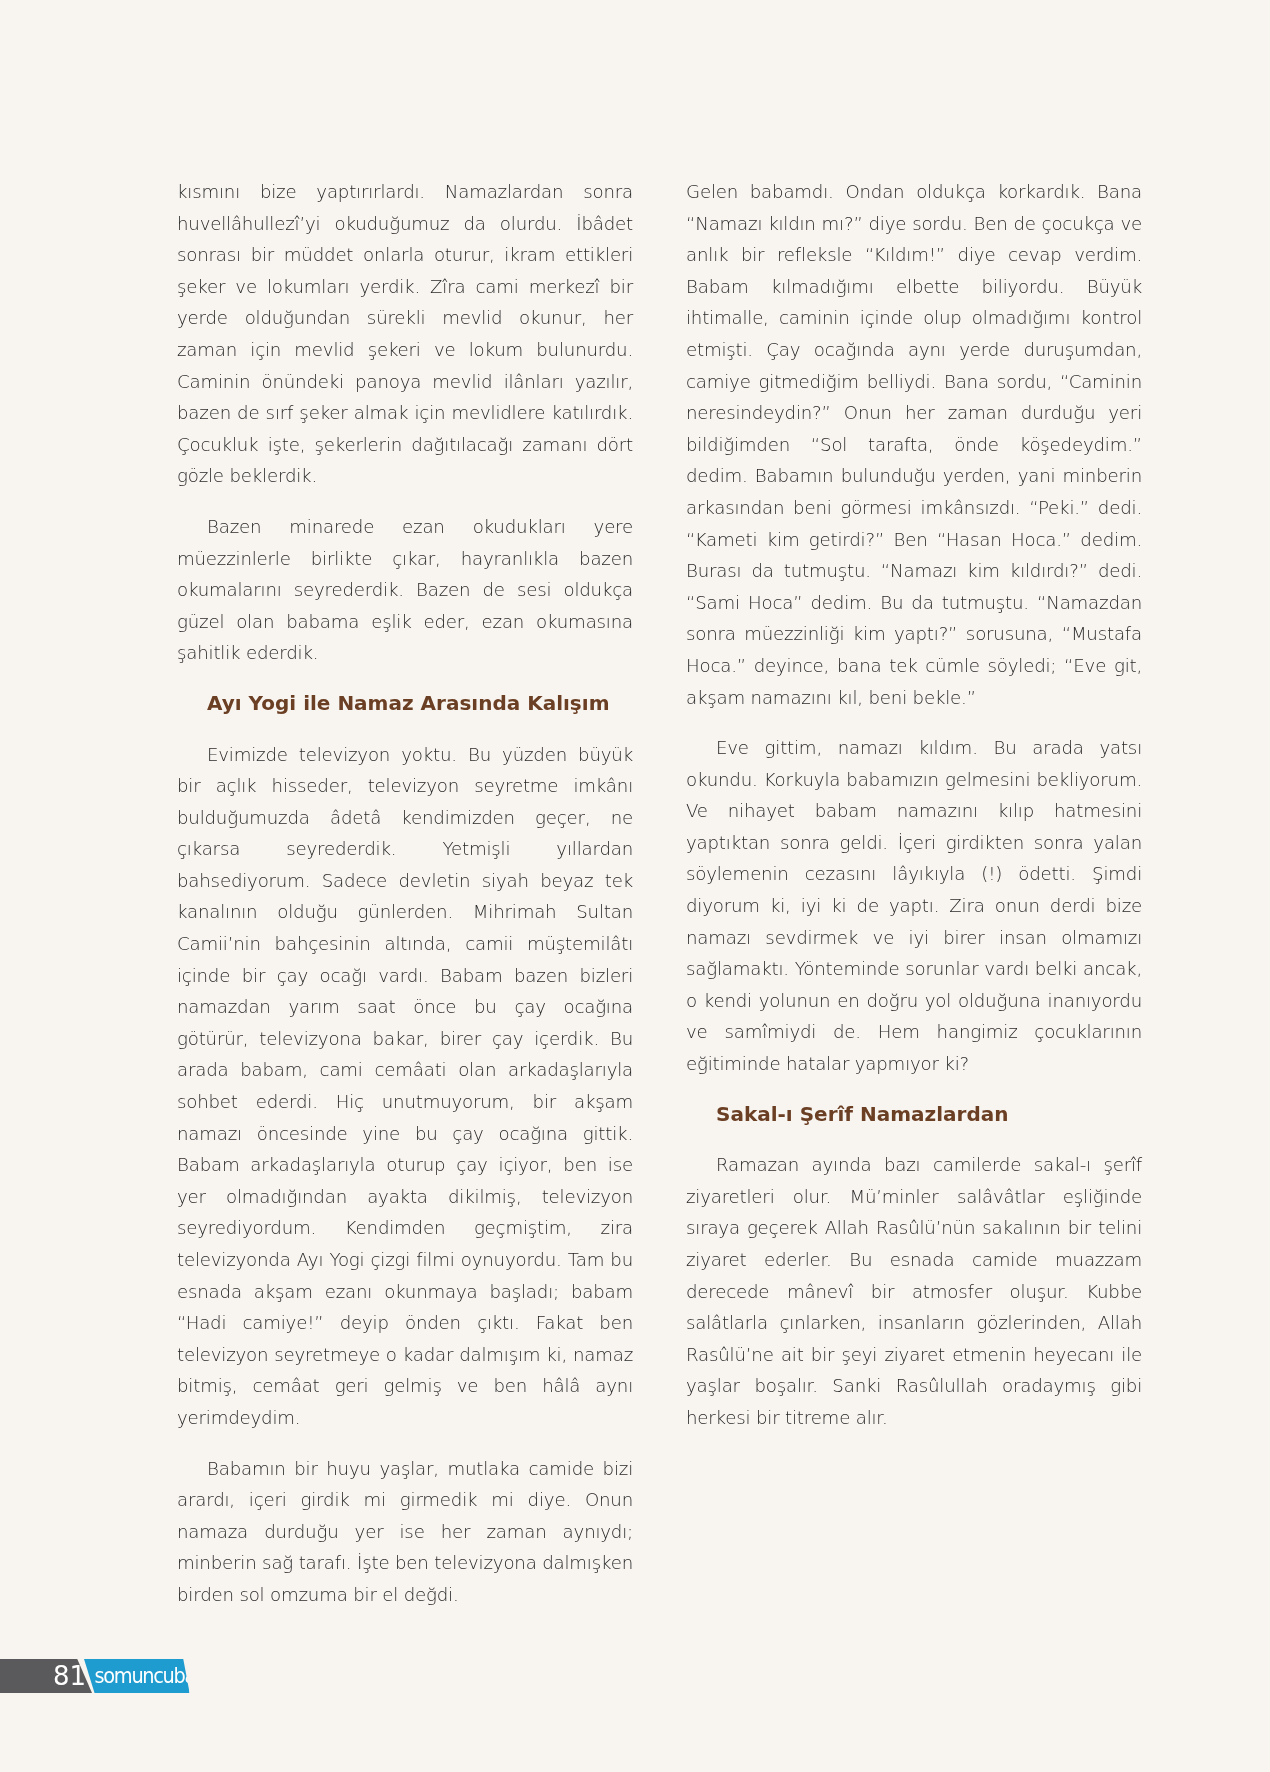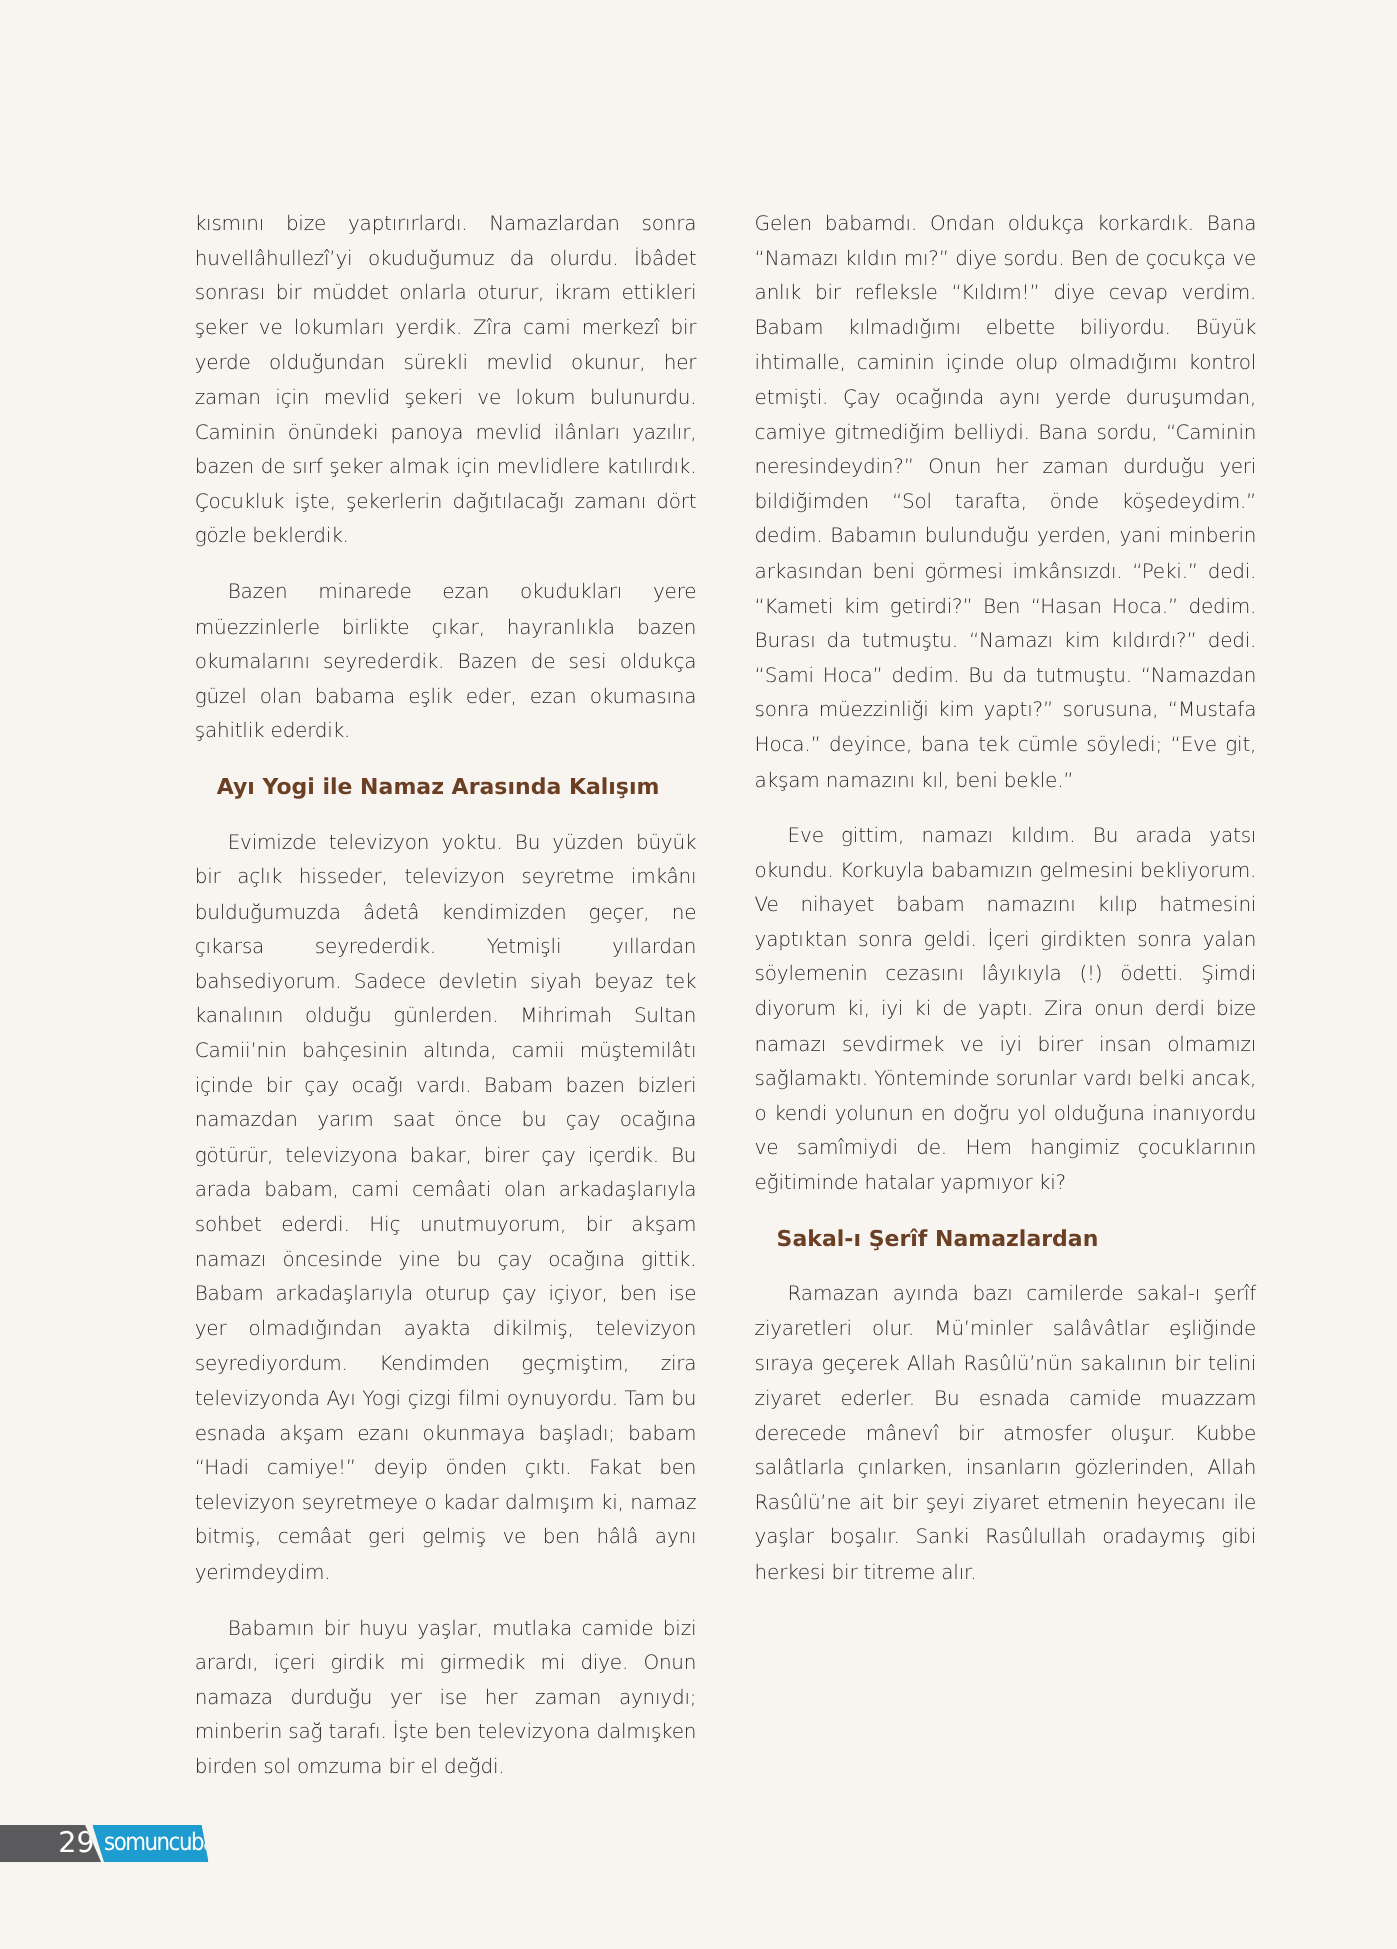--- a/index.html
+++ b/index.html
@@ -21,29 +21,29 @@
       width: 456px;
       font-size: 18.2px;
       line-height: 31.6px;
       text-align: justify;
       font-weight: 300;
       letter-spacing: -0.2px;
     }
     .col-left { left: 177px; }
     .col-right { left: 686px; }
     .column p {
-      margin: 16px 0 19px 0;
+      margin: 4px 0 19px 0;
       text-indent: 30px;
       hyphens: none;
     }
     .column p.no-indent {
       text-indent: 0;
     }
     .column h2 {
-      margin: 0 0 19px 20px;
+      margin: 0 0 19px 30px;
       font-size: 20px;
       line-height: 31.6px;
       font-weight: bold;
       color: #6b3f24;
       text-align: left;
       letter-spacing: 0;
     }
     .footer {
       position: absolute;
       left: 0;
@@ -93,15 +93,15 @@
 </div>
 
 <div class="column col-right">
   <p class="no-indent">Gelen babamdı. Ondan oldukça korkardık. Bana “Namazı kıldın mı?” diye sordu. Ben de çocukça ve anlık bir refleksle “Kıldım!” diye cevap verdim. Babam kılmadığımı elbette biliyordu. Büyük ihtimalle, caminin içinde olup olmadığımı kontrol etmişti. Çay ocağında aynı yerde duruşumdan, camiye gitmediğim belliydi. Bana sordu, “Caminin neresindeydin?” Onun her zaman durduğu yeri bildiğimden “Sol tarafta, önde köşedeydim.” dedim. Babamın bulunduğu yerden, yani minberin arkasından beni görmesi imkânsızdı. “Peki.” dedi. “Kameti kim getirdi?” Ben “Hasan Hoca.” dedim. Burası da tutmuştu. “Namazı kim kıldırdı?” dedi. “Sami Hoca” dedim. Bu da tutmuştu. “Namazdan sonra müezzinliği kim yaptı?” sorusuna, “Mustafa Hoca.” deyince, bana tek cümle söyledi; “Eve git, akşam namazını kıl, beni bekle.”</p>
   <p>Eve gittim, namazı kıldım. Bu arada yatsı okundu. Korkuyla babamızın gelmesini bekliyorum. Ve nihayet babam namazını kılıp hatmesini yaptıktan sonra geldi. İçeri girdikten sonra yalan söylemenin cezasını lâyıkıyla (!) ödetti. Şimdi diyorum ki, iyi ki de yaptı. Zira onun derdi bize namazı sevdirmek ve iyi birer insan olmamızı sağlamaktı. Yönteminde sorunlar vardı belki ancak, o kendi yolunun en doğru yol olduğuna inanıyordu ve samîmiydi de. Hem hangimiz çocuklarının eğitiminde hatalar yapmıyor ki?</p>
   <h2>Sakal-ı Şerîf Namazlardan</h2>
   <p>Ramazan ayında bazı camilerde sakal-ı şerîf ziyaretleri olur. Mü’minler salâvâtlar eşliğinde sıraya geçerek Allah Rasûlü’nün sakalının bir telini ziyaret ederler. Bu esnada camide muazzam derecede mânevî bir atmosfer oluşur. Kubbe salâtlarla çınlarken, insanların gözlerinden, Allah Rasûlü’ne ait bir şeyi ziyaret etmenin heyecanı ile yaşlar boşalır. Sanki Rasûlullah oradaymış gibi herkesi bir titreme alır.</p>
 </div>
 
 <div class="footer">
-  <div class="page-number">29</div>
+  <div class="page-number">81</div>
   <div class="brand">somuncubaba</div>
 </div>
 
 </body></html>

